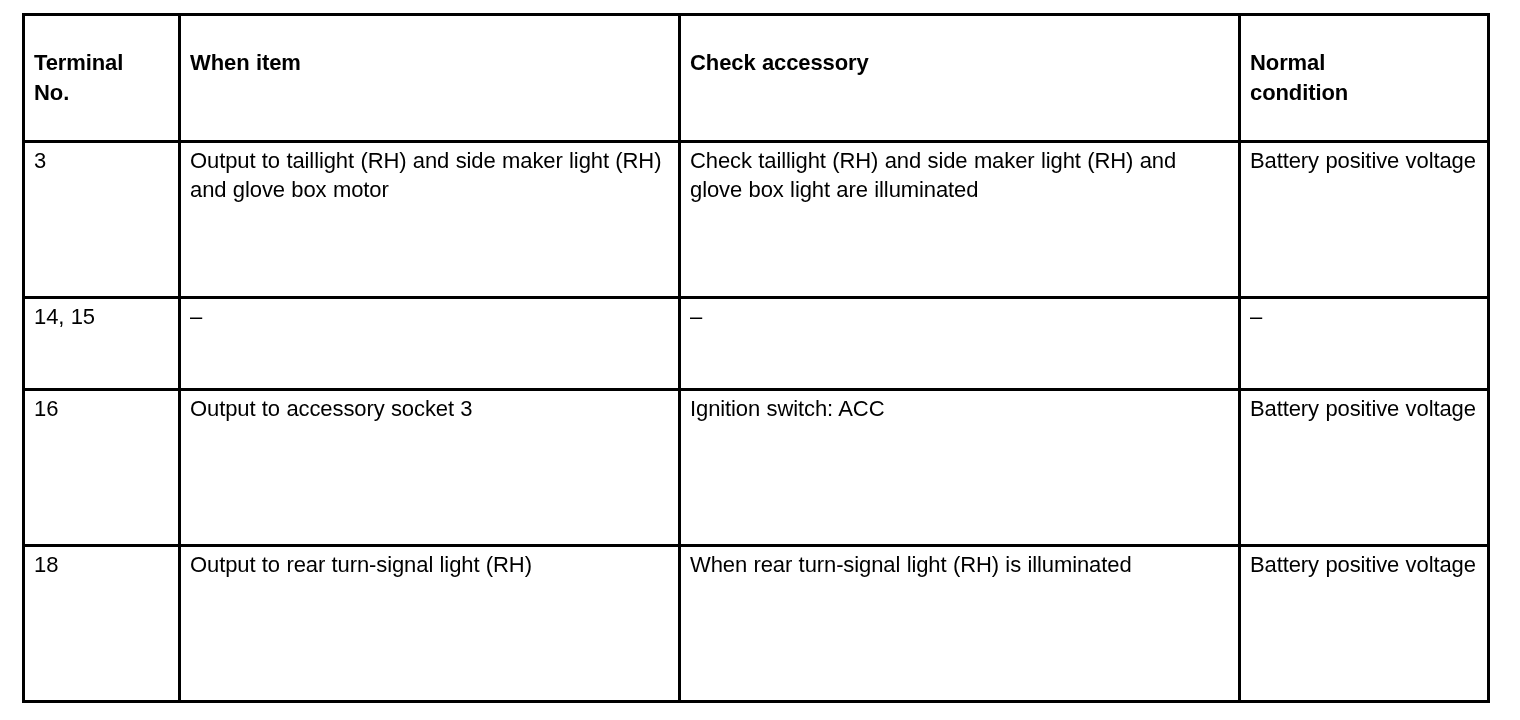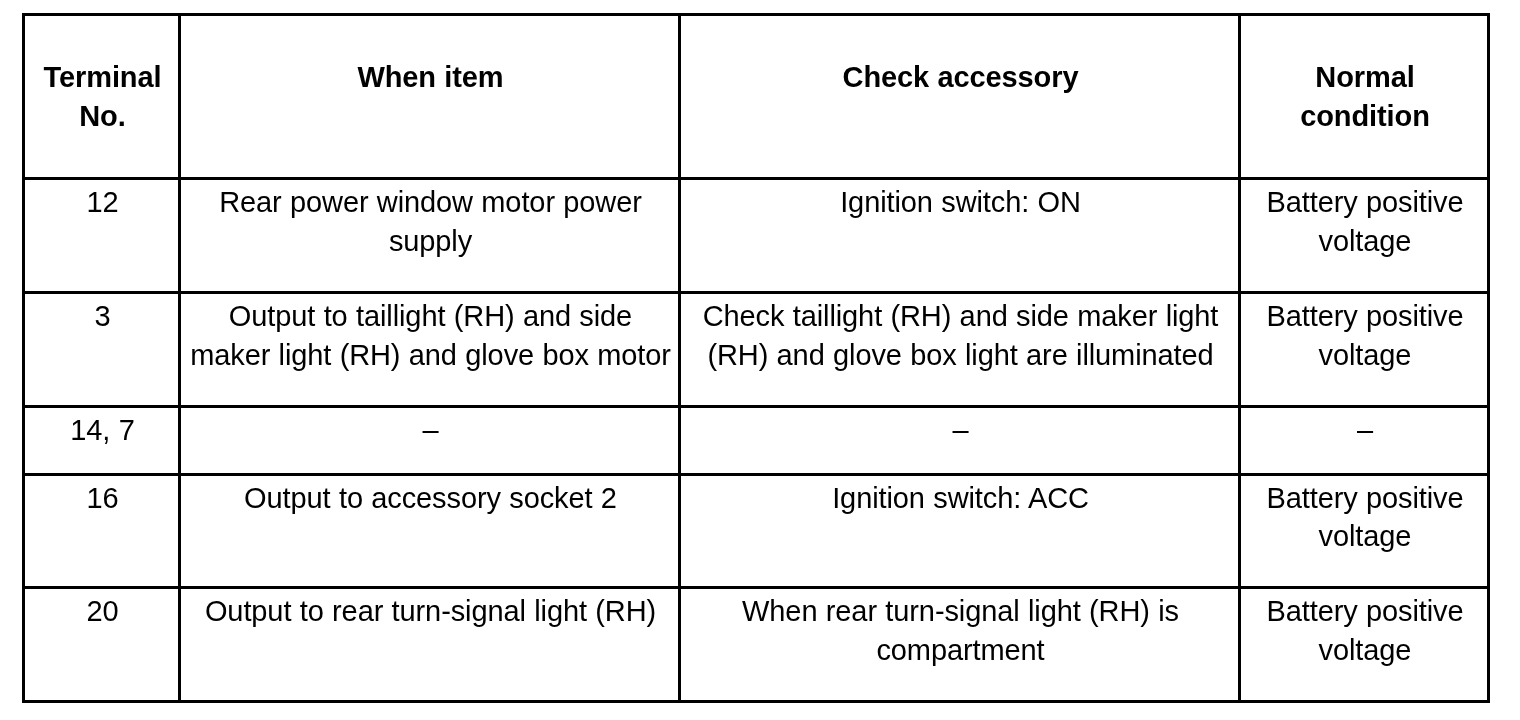--- a/index.html
+++ b/index.html
@@ -43,22 +43,22 @@
   table.check-table col.c-cond     { width: 560px; }
   table.check-table col.c-normal   { width: 249px; }
 
   table.check-table th,
   table.check-table td {
     border: 1.5px solid #000000;
     border-right-width: 3px;
     border-bottom-width: 3px;
     padding: 3px 7px 3px 9px;
     vertical-align: top;
-    text-align: center;
-    font-size: 29px;
+    text-align: left;
+    font-size: 22px;
     line-height: 1.34;
     letter-spacing: -0.1px;
     word-spacing: 0.4px;
     white-space: pre-line;
   }
 
   table.check-table th {
     font-weight: bold;
     height: 84px;
   }
@@ -114,46 +114,40 @@
             <span class="cell-text">Check accessory</span>
           </th>
           <th>
             <span class="cell-text">Normal
 condition</span>
           </th>
         </tr>
       </thead>
       <tbody>
         <tr class="r-tall">
-          <td><span class="cell-text">12</span></td>
-          <td><span class="cell-text">Rear power window motor power supply</span></td>
-          <td><span class="cell-text">Ignition switch: ON</span></td>
-          <td><span class="cell-text">Battery positive voltage</span></td>
-        </tr>
-        <tr class="r-tall">
           <td><span class="cell-text">3</span></td>
           <td><span class="cell-text">Output to taillight (RH) and side maker light (RH) and glove box motor</span></td>
           <td><span class="cell-text">Check taillight (RH) and side maker light (RH) and glove box light are illuminated</span></td>
           <td><span class="cell-text">Battery positive voltage</span></td>
         </tr>
         <tr class="r-short">
-          <td><span class="cell-text">14, 7</span></td>
+          <td><span class="cell-text">14, 15</span></td>
           <td><span class="cell-text">–</span></td>
           <td><span class="cell-text">–</span></td>
           <td><span class="cell-text">–</span></td>
         </tr>
         <tr class="r-tall">
           <td><span class="cell-text">16</span></td>
-          <td><span class="cell-text">Output to accessory socket 2</span></td>
+          <td><span class="cell-text">Output to accessory socket 3</span></td>
           <td><span class="cell-text">Ignition switch: ACC</span></td>
           <td><span class="cell-text">Battery positive voltage</span></td>
         </tr>
         <tr class="r-tall">
-          <td><span class="cell-text">20</span></td>
+          <td><span class="cell-text">18</span></td>
           <td><span class="cell-text">Output to rear turn-signal light (RH)</span></td>
-          <td><span class="cell-text">When rear turn-signal light (RH) is compartment</span></td>
+          <td><span class="cell-text">When rear turn-signal light (RH) is illuminated</span></td>
           <td><span class="cell-text">Battery positive voltage</span></td>
         </tr>
 
       </tbody>
     </table>
   </div>
 </div>
 
 </body></html>

